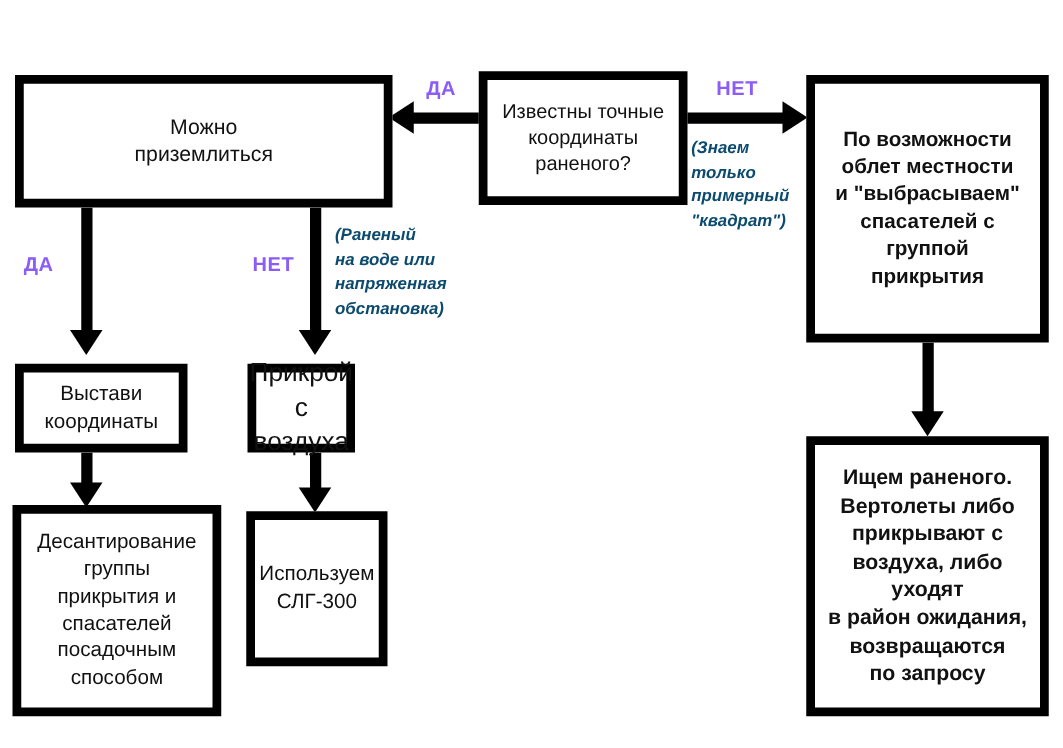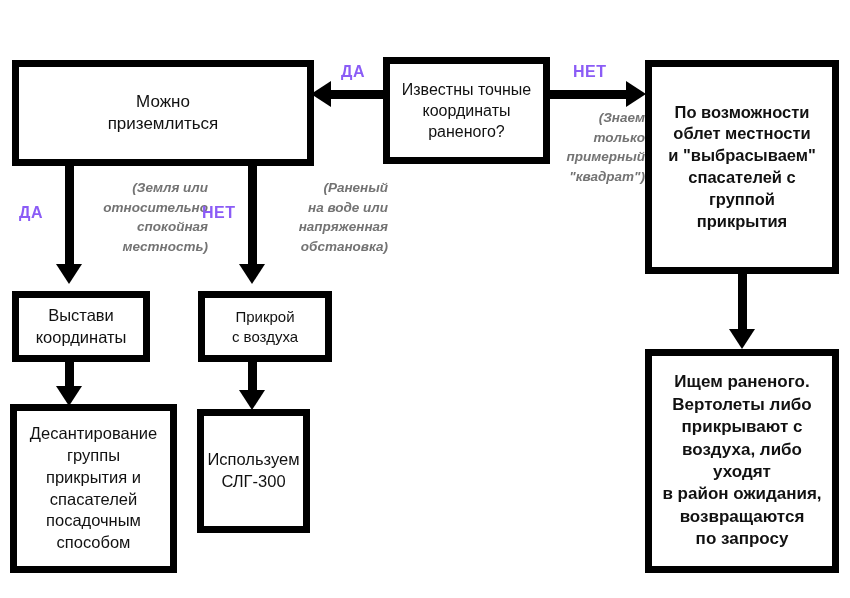--- a/index.html
+++ b/index.html
@@ -35,21 +35,21 @@
     white-space: pre-line;
     padding: 0 6px;
   }
 
   
   #node-can-land      { left: 12px;  top: 60px;  width: 302px; height: 106px; font-size: 17px; }
   #node-coords-known  { left: 383px; top: 57px;  width: 167px; height: 107px; font-size: 16px; }
   #node-flyover       { left: 645px; top: 60px;  width: 194px; height: 214px; font-size: 16.5px; font-weight: 700; }
   #node-search        { left: 645px; top: 349px; width: 194px; height: 224px; font-size: 17px; font-weight: 700; }
   #node-set-cover     { left: 12px;  top: 291px; width: 138px; height: 71px;  font-size: 16.5px; }
-  #node-cover-air     { left: 198px; top: 291px; width: 134px; height: 71px;  font-size: 15px; }
+  #node-cover-air     { left: 198px; top: 291px; width: 86px; height: 71px;  font-size: 21px; }
   #node-landing-drop  { left: 10px;  top: 404px; width: 167px; height: 169px; font-size: 16.5px; }
   #node-use-slg       { left: 197px; top: 409px; width: 113px; height: 124px; font-size: 16.5px; }
 
   
   .line-h, .line-v {
     position: absolute;
     background: #000000;
     z-index: 1;
   }
   .arrow {
@@ -70,22 +70,22 @@
     color: #8b5cf6;
     letter-spacing: 0.5px;
     z-index: 4;
     white-space: nowrap;
   }
   .edge-note {
     position: absolute;
     font-style: italic;
     font-weight: 700;
     font-size: 13.5px;
-    color: #737373;
-    text-align: right;
+    color: #0c4a6e;
+    text-align: left;
     line-height: 1.45;
     white-space: pre-line;
     z-index: 4;
   }
 </style>
 </head>
 <body>
 
 <div id="canvas">
 
@@ -100,24 +100,20 @@
 только
 примерный
 "квадрат")</div>
 
   <div class="line-v" style="left:738px; top:274px; width:9px; height:57px;"></div>
   <div class="arrow arrow-down" style="left:729px; top:329px;"></div>
 
   <div class="line-v" style="left:65px; top:166px; width:9px; height:100px;"></div>
   <div class="arrow arrow-down" style="left:56px; top:264px;"></div>
   <div class="edge-label" style="left:19px; top:204px;">ДА</div>
-  <div class="edge-note" style="left:80px; top:178px; width:128px;">(Земля или
-относительно
-спокойная
-местность)</div>
 
   <div class="line-v" style="left:248px; top:166px; width:9px; height:100px;"></div>
   <div class="arrow arrow-down" style="left:239px; top:264px;"></div>
   <div class="edge-label" style="left:202px; top:204px;">НЕТ</div>
   <div class="edge-note" style="left:268px; top:178px; width:120px;">(Раненый
 на воде или
 напряженная
 обстановка)</div>
 
   <div class="line-v" style="left:65px; top:362px; width:9px; height:28px;"></div>

